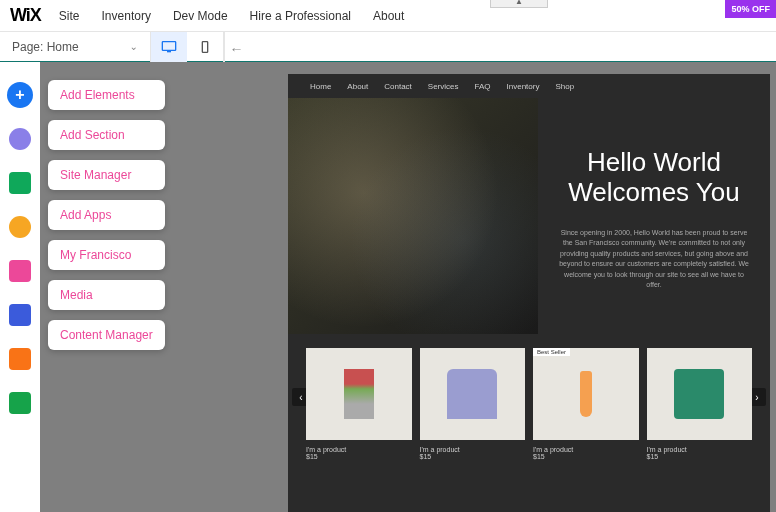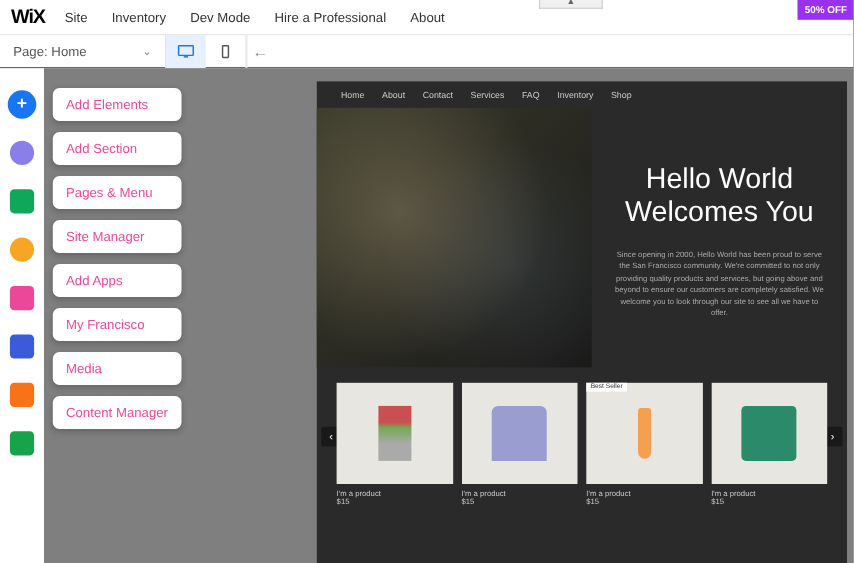--- a/index.html
+++ b/index.html
@@ -113,21 +113,20 @@
         <div class="ic-sq" style="background:#f97316"></div>
       </div>
     <div class="leftbar-icon">
         <div class="ic-sq" style="background:#16a34a"></div>
       </div>
   </div>
 
   <div class="floating-btns">
     <div class="float-btn">Add Elements</div>
     <div class="float-btn">Add Section</div>
-    <div class="float-btn">Pages &amp; Menu</div>
     <div class="float-btn">Site Manager</div>
     <div class="float-btn">Add Apps</div>
     <div class="float-btn">My Francisco</div>
     <div class="float-btn">Media</div>
     <div class="float-btn">Content Manager</div>
   </div>
 
   <div class="preview">
     <div class="site-nav">
       <span>Home</span>

